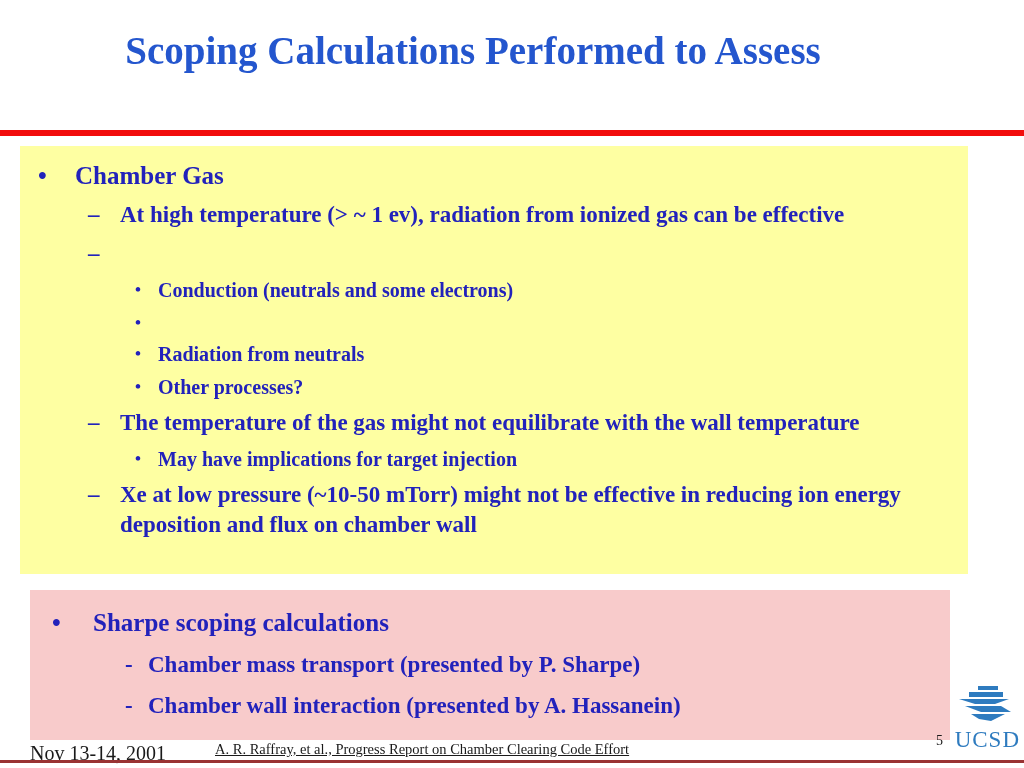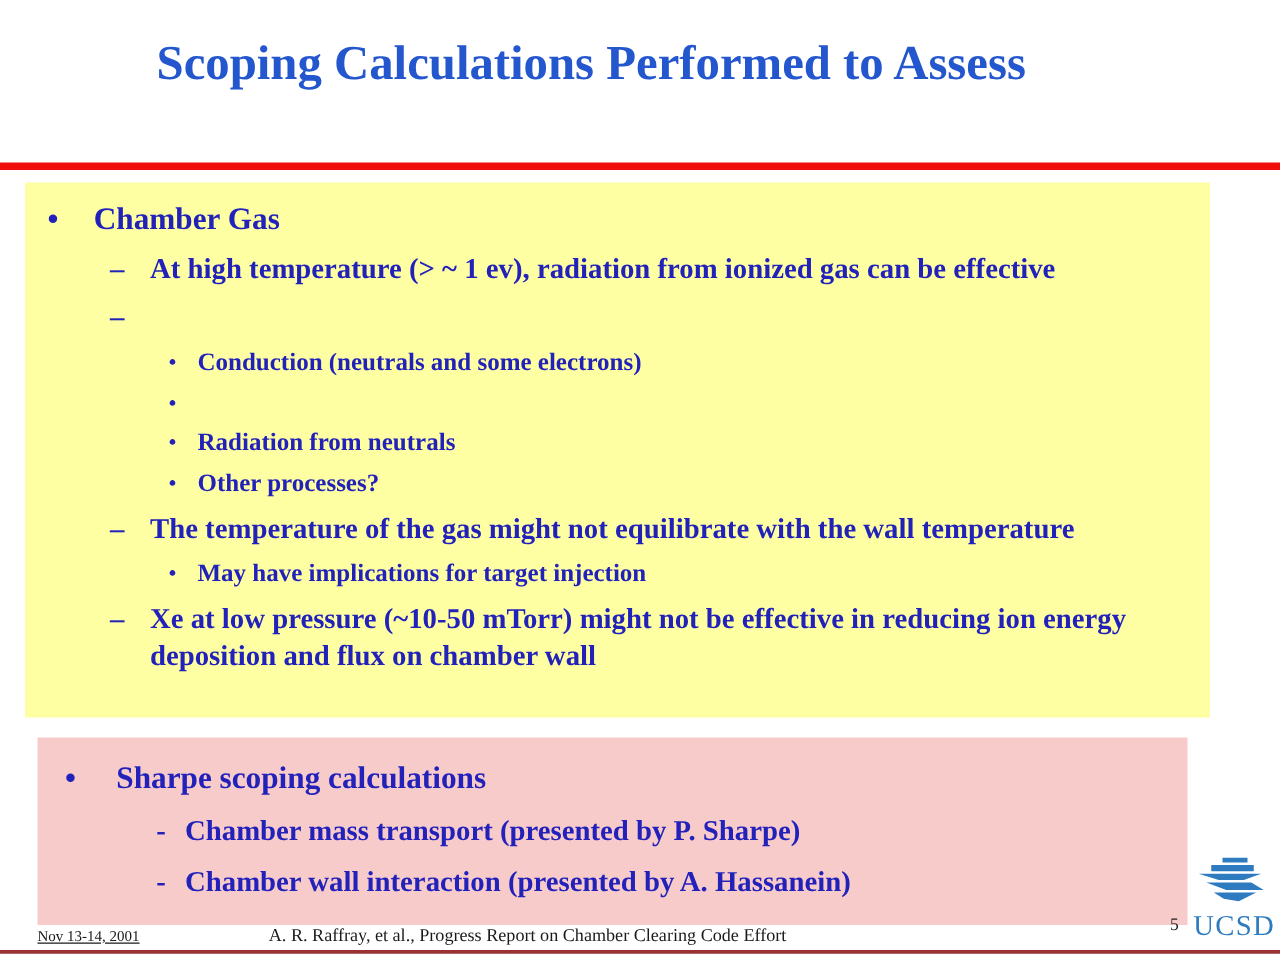--- a/index.html
+++ b/index.html
@@ -36,25 +36,25 @@
   .yb-row.l2 .bullet { width:32px; }
   .yb-row.l3 { font-size:20px; padding-left:115px; }
   .yb-row.l3 .bullet { width:23px; font-size:17px; padding-top:2px; }
   .pb-row + .pb-row { margin-top:13px; }
   .pb-row.l1 { font-size:25px; padding-left:22px; }
   .pb-row.l1 .bullet { width:41px; }
   .pb-row.l2 { font-size:23px; padding-left:95px; }
   .pb-row.l2 .bullet { width:23px; }
   .footer-date {
     position:absolute; left:30px; top:742px;
-    font-size:12px; color:#1a1a1a;text-decoration:underline;
+    font-size:20px; color:#1a1a1a;text-decoration:underline;
   }
   .footer-attribution {
     position:absolute; left:215px; top:741px;
-    font-size:14.5px; color:#1a1a1a;
+    font-size:14.5px; color:#1a1a1a;text-decoration:underline;
   }
   .page-number {
     position:absolute; left:936px; top:733px;
     font-size:14px; color:#1a1a1a;
   }
   .bottom-rule {
     position:absolute; left:0; top:760px; width:1024px; height:3px;
     background:#993333;
   }
   .ucsd-logo {

